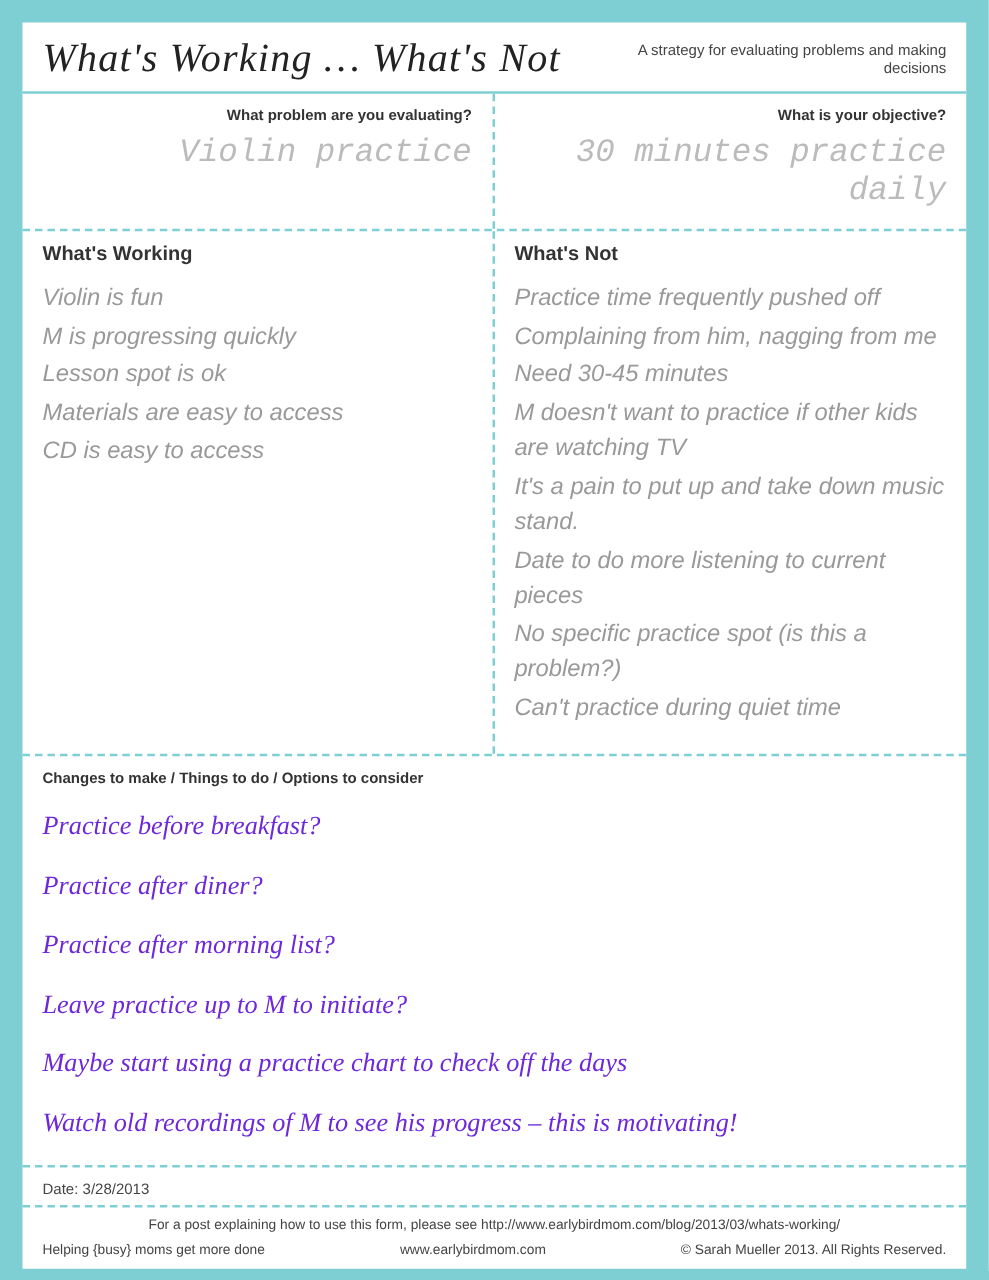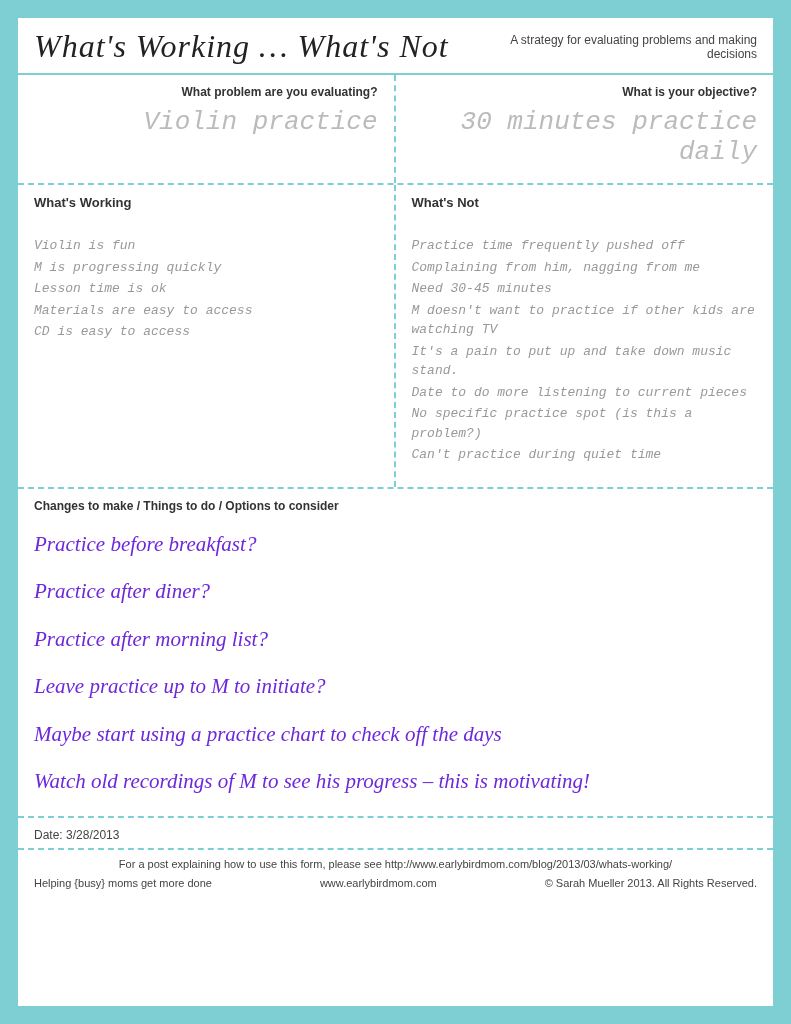--- a/index.html
+++ b/index.html
@@ -90,36 +90,36 @@
     .working-cell {
       padding: 10px 16px 20px 16px;
       border-right: 2px dashed #7ecfd4;
     }
 
     .working-cell:last-child {
       border-right: none;
     }
 
     .working-label {
-      font-size: 13px;
+      font-size: 16px;
       font-weight: bold;
       color: #333;
       font-family: Arial, sans-serif;
-      margin-bottom: 26px;
+      margin-bottom: 12px;
     }
 
     .working-list {
       list-style: none;
       padding: 0;
     }
 
     .working-list li {
-      font-size: 13px;
+      font-size: 19px;
       color: #999;
-      font-family: Liberation Mono, monospace;
+      font-family: Liberation Sans, sans-serif;
       font-style: italic;
       line-height: 1.5;
       margin-bottom: 2px;
     }
 
     .changes-section {
       padding: 10px 16px 16px 16px;
       border-bottom: 2px dashed #7ecfd4;
       flex: 0 0 auto;
     }
@@ -193,21 +193,21 @@
       <div class="cell-value">30 minutes practice daily</div>
     </div>
   </div>
 
   <div class="working-grid">
     <div class="working-cell">
       <div class="working-label">What's Working</div>
       <ul class="working-list">
       <li>Violin is fun</li>
           <li>M is progressing quickly</li>
-          <li>Lesson time is ok</li>
+          <li>Lesson spot is ok</li>
           <li>Materials are easy to access</li>
           <li>CD is easy to access</li>
         </ul>
     </div>
     <div class="working-cell">
       <div class="working-label">What's Not</div>
       <ul class="working-list">
       <li>Practice time frequently pushed off</li>
           <li>Complaining from him, nagging from me</li>
           <li>Need 30-45 minutes</li>

